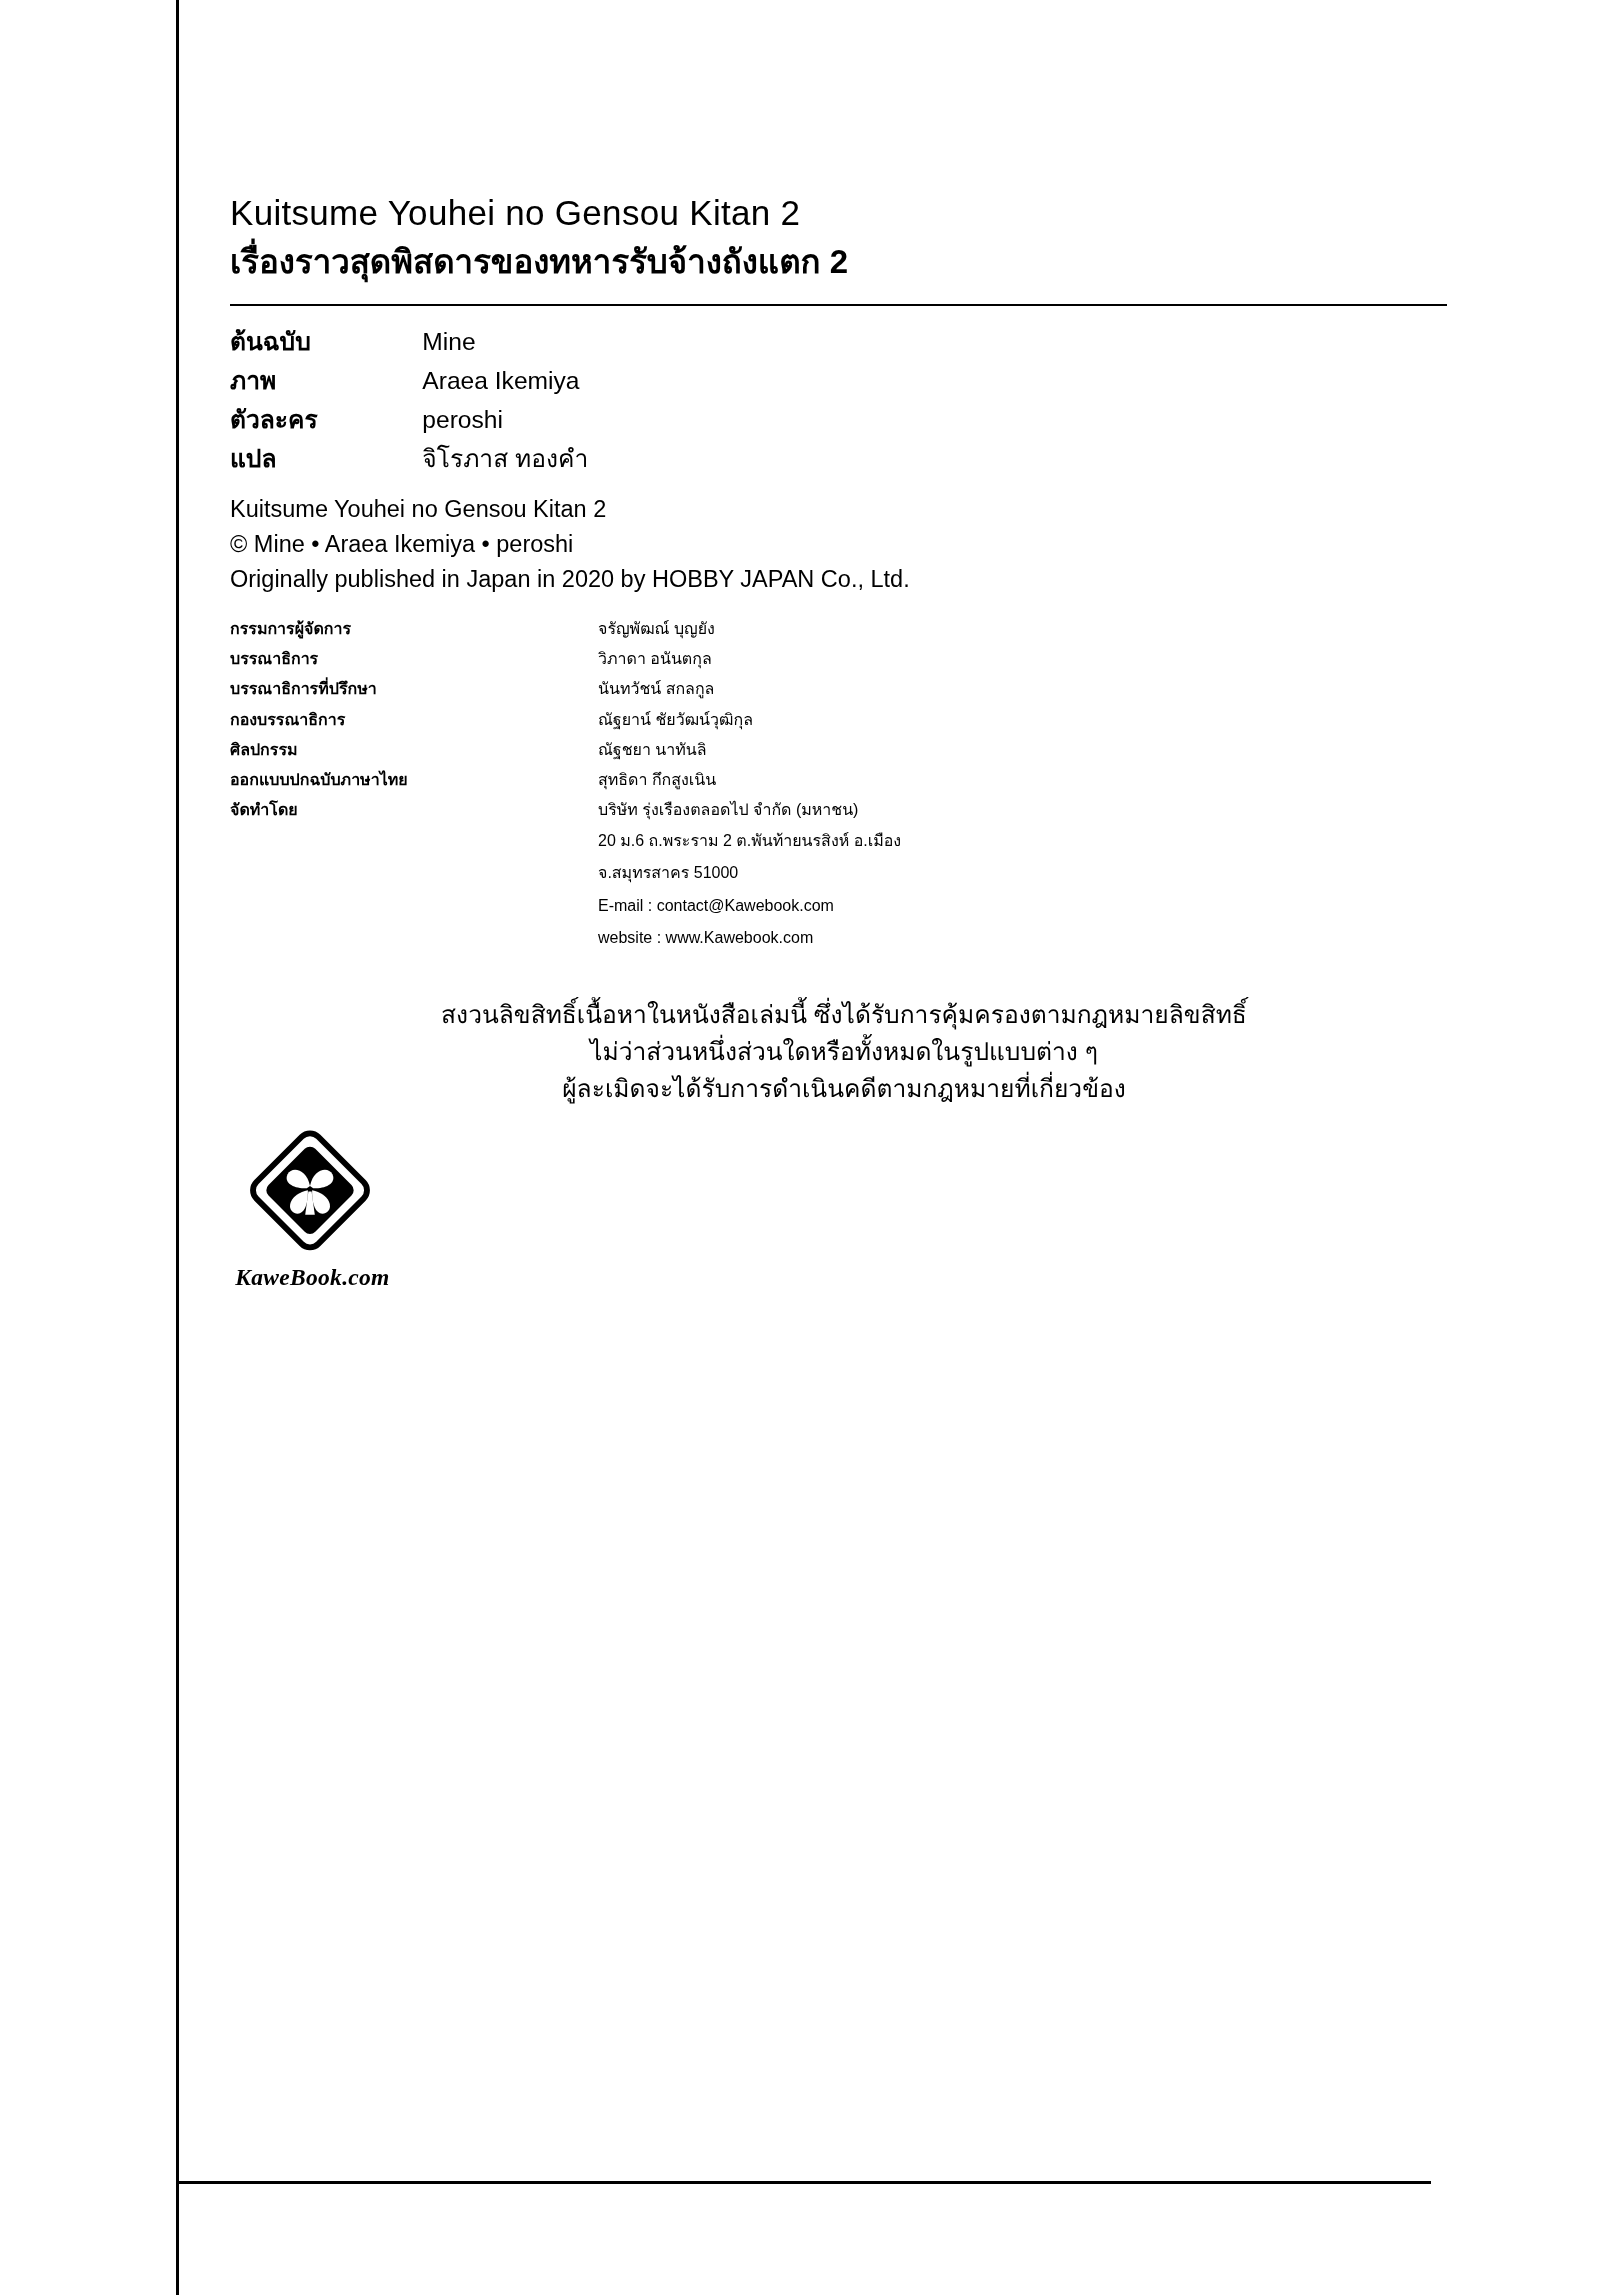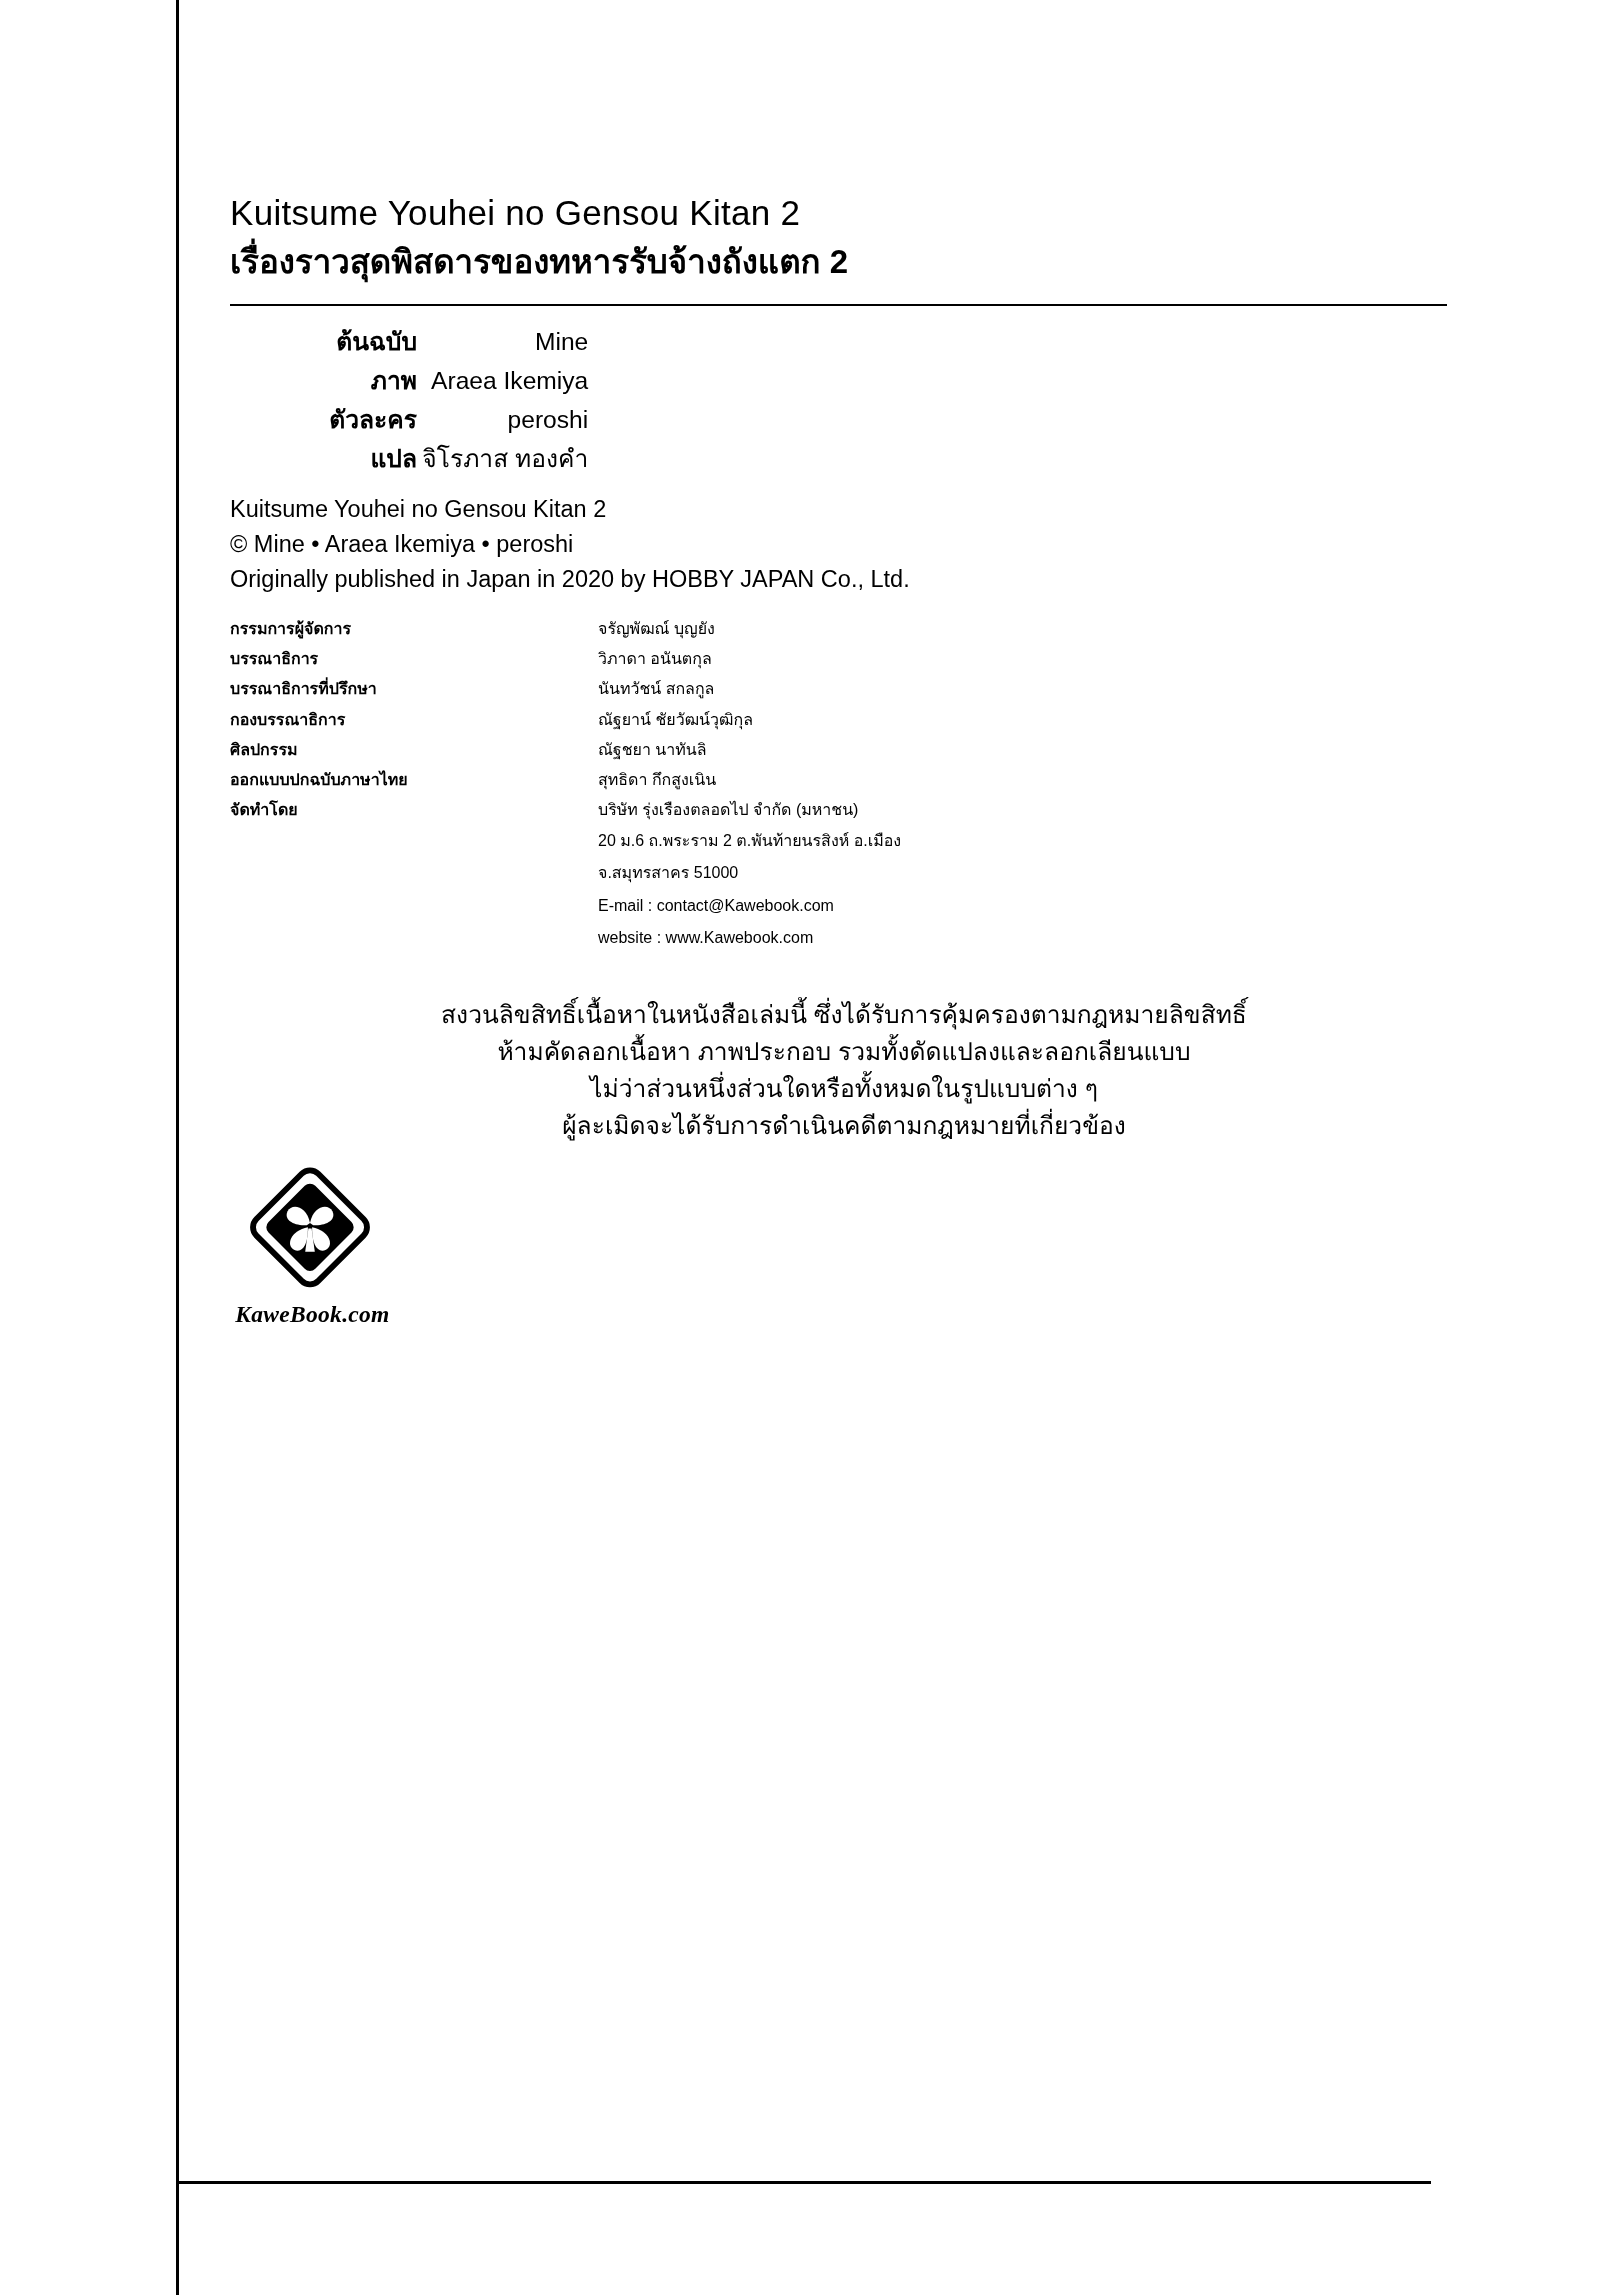--- a/index.html
+++ b/index.html
@@ -65,21 +65,20 @@
   
   .credits-top {
     margin-top: 21.4px;
     border-collapse: collapse;
   }
   .credits-top td {
     padding: 0 0 11.7px 0;
     vertical-align: top;
     font-size: 24.6px;
     line-height: 1.12;
-    text-align: right;
   }
   .credits-top td.lbl {
     font-weight: 700;
     width: 187px;
     white-space: nowrap;
   }
   .credits-top td.val {
     font-weight: 400;
     white-space: nowrap;
     padding-left: 5.3px;
@@ -242,21 +241,20 @@
           <div>จ.สมุทรสาคร 51000</div>
           <div>E-mail : contact@Kawebook.com</div>
           <div>website : www.Kawebook.com</div>
         </td>
       </tr>
     </tbody>
       </table>
 
     <div class="notice">
       <div class="line">สงวนลิขสิทธิ์เนื้อหาในหนังสือเล่มนี้ ซึ่งได้รับการคุ้มครองตามกฎหมายลิขสิทธิ์</div>
-      <div class="line">ห้ามคัดลอกเนื้อหา ภาพประกอบ รวมทั้งดัดแปลงและลอกเลียนแบบ</div>
       <div class="line">ไม่ว่าส่วนหนึ่งส่วนใดหรือทั้งหมดในรูปแบบต่าง ๆ</div>
       <div class="line">ผู้ละเมิดจะได้รับการดำเนินคดีตามกฎหมายที่เกี่ยวข้อง</div>
     </div>
 
     <div class="logo-wrap">
       <svg class="logo-svg" width="160" height="128" viewBox="0 0 300 240">
         <g transform="translate(150,115) rotate(45)">
           <rect x="-82" y="-82" width="164" height="164" rx="22" ry="22" fill="none" stroke="#000" stroke-width="11"></rect>
           <rect x="-62" y="-62" width="124" height="124" rx="14" ry="14" fill="#000"></rect>
         </g>

